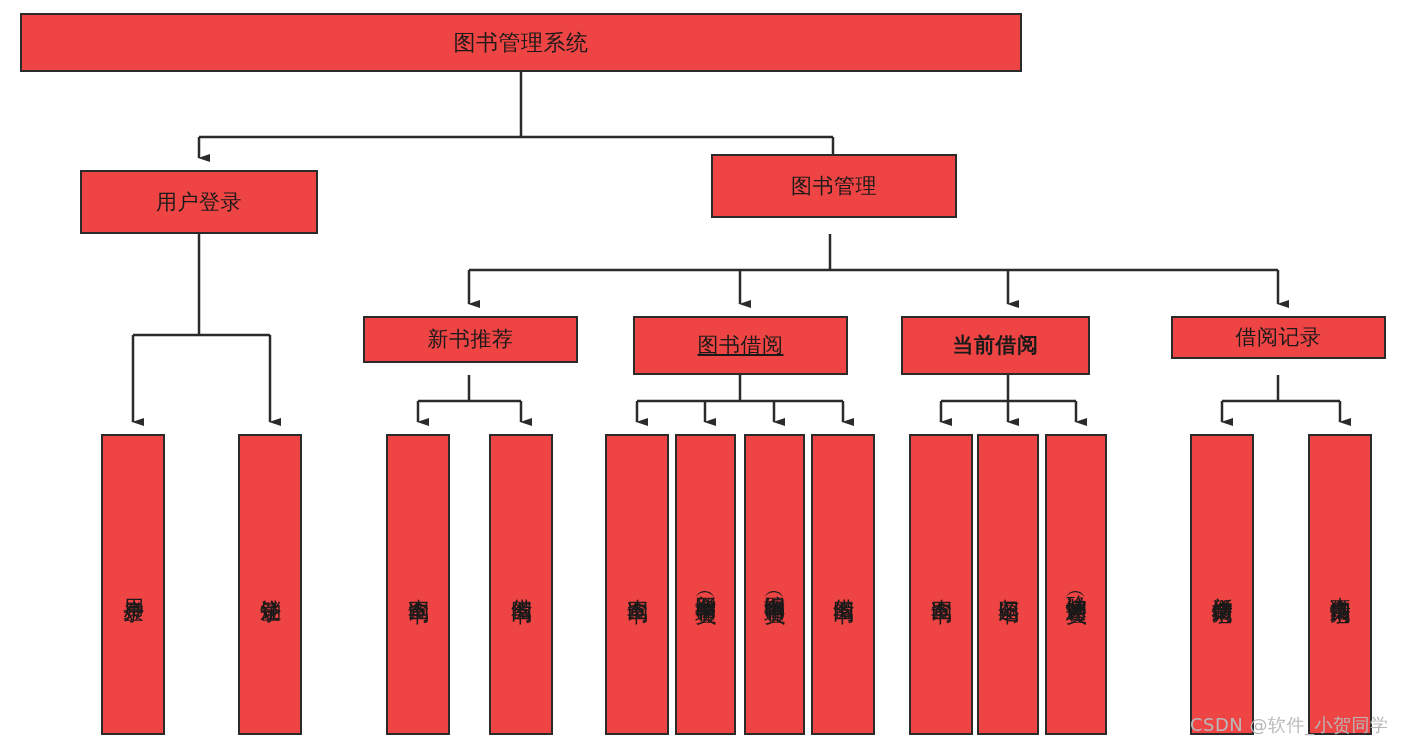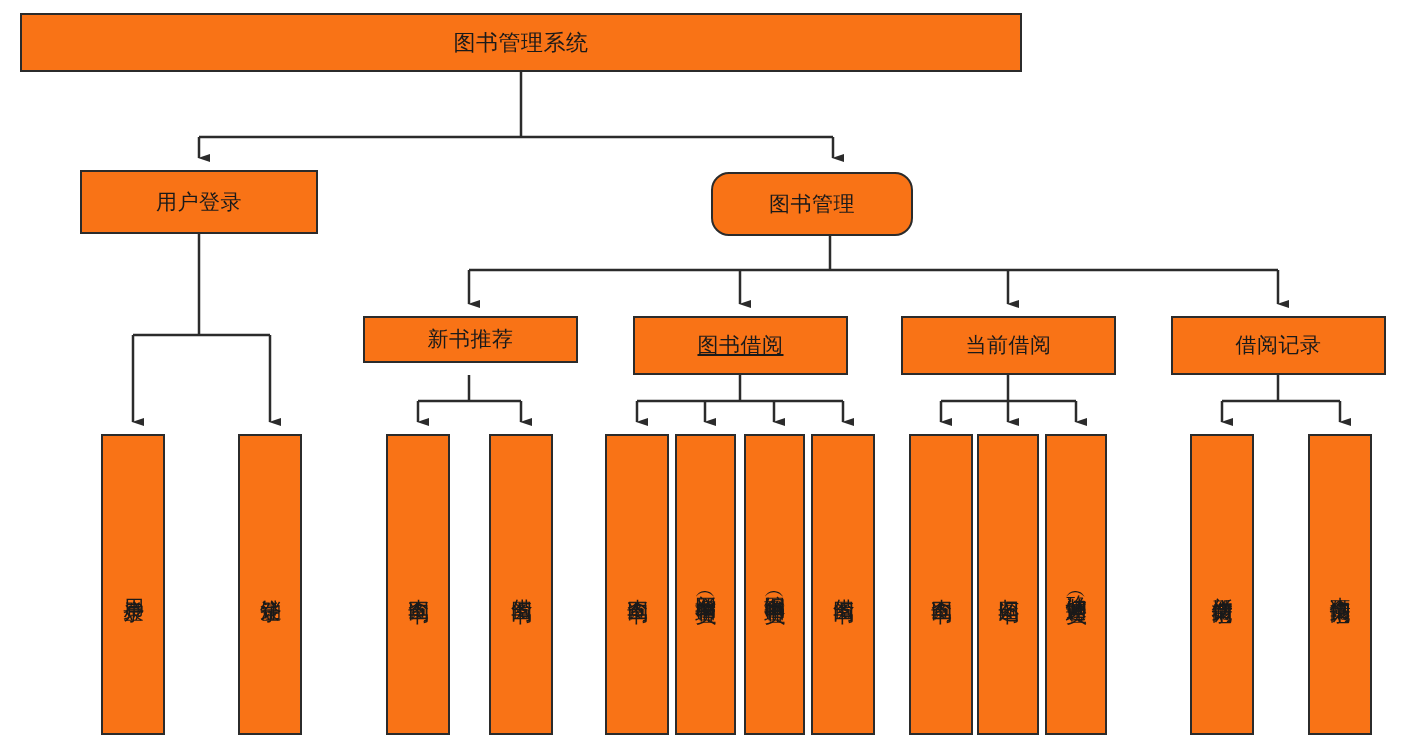--- a/index.html
+++ b/index.html
@@ -19,21 +19,21 @@
     position: absolute;
     left: 0;
     top: 0;
     width: 1405px;
     height: 747px;
     pointer-events: none;
   }
   .node {
     position: absolute;
     box-sizing: border-box;
-    background: #f97316;
+    background: #ef4444;
     border: 2.5px solid #2b2b2b;
     display: flex;
     align-items: center;
     justify-content: center;
     color: #1a1a1a;
   }
   .node .label {
     font-size: 21px;
     line-height: 1.18;
     letter-spacing: 0.5px;
@@ -127,34 +127,34 @@
     </g>
   </svg>
 
   <div class="node root" style="left:20px; top:13px; width:1002px; height:59px;">
     <span class="label">图书管理系统</span>
   </div>
 
   <div class="node" style="left:80px; top:170px; width:238px; height:64px;">
     <span class="label">用户登录</span>
   </div>
-  <div class="node" style="left:711px; top:172px; width:202px; height:64px;border-radius:18px;">
+  <div class="node" style="left:711px; top:154px; width:246px; height:64px;">
     <span class="label">图书管理</span>
   </div>
 
   <div class="node" style="left:363px; top:316px; width:215px; height:47px;">
     <span class="label">新书推荐</span>
   </div>
   <div class="node" style="left:633px; top:316px; width:215px; height:59px;text-decoration:underline;">
     <span class="label">图书借阅</span>
   </div>
-  <div class="node" style="left:901px; top:316px; width:215px; height:59px;">
+  <div class="node" style="left:901px; top:316px; width:189px; height:59px;font-weight:bold;">
     <span class="label">当前借阅</span>
   </div>
-  <div class="node" style="left:1171px; top:316px; width:215px; height:59px;">
+  <div class="node" style="left:1171px; top:316px; width:215px; height:43px;">
     <span class="label">借阅记录</span>
   </div>
 
   <div class="node leaf" style="left:101px; top:434px; width:64px; height:301px;">
     <span class="label">用户登录</span>
   </div>
   <div class="node leaf" style="left:238px; top:434px; width:64px; height:301px;">
     <span class="label">注销登录</span>
   </div>
 
@@ -188,14 +188,15 @@
     <span class="label">确认归还（管理员）</span>
   </div>
 
   <div class="node leaf tall" style="left:1190px; top:434px; width:64px; height:301px;">
     <span class="label">新增借阅记录</span>
   </div>
   <div class="node leaf tall" style="left:1308px; top:434px; width:64px; height:301px;">
     <span class="label">查询借阅记录</span>
   </div>
 
+  <div class="watermark">CSDN @软件_小贺同学</div>
 
 </div>
 
 </body></html>

